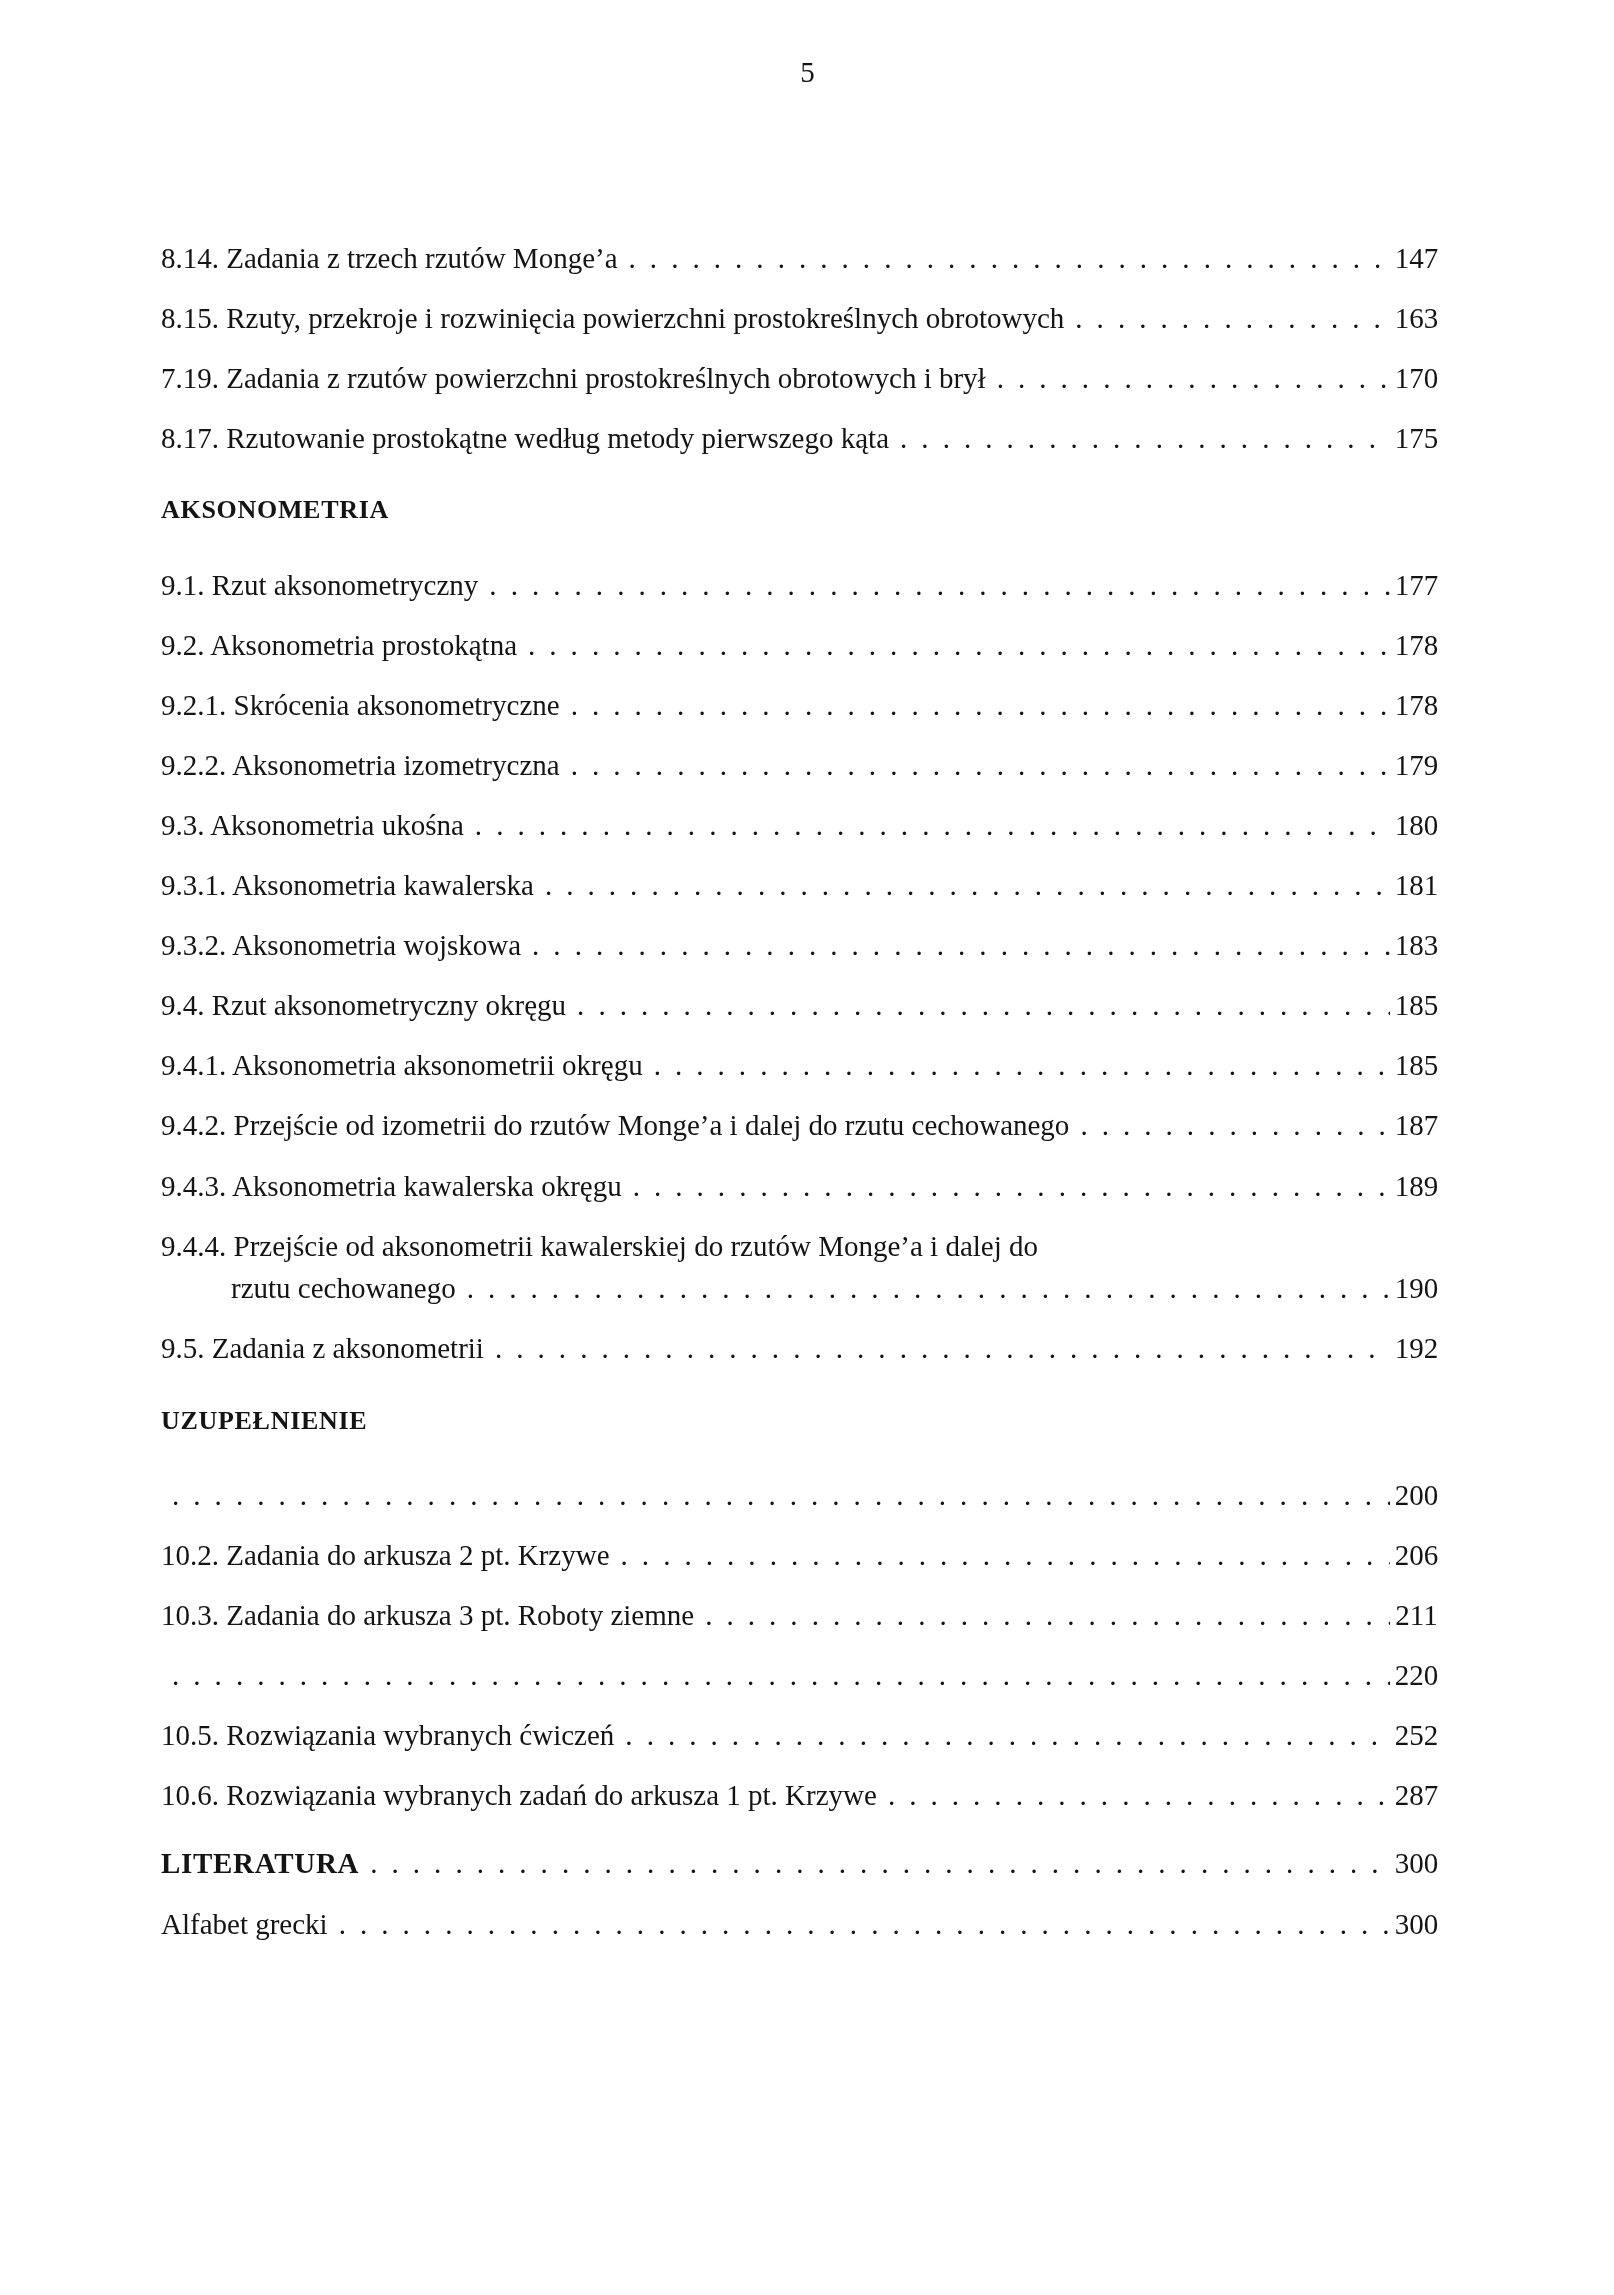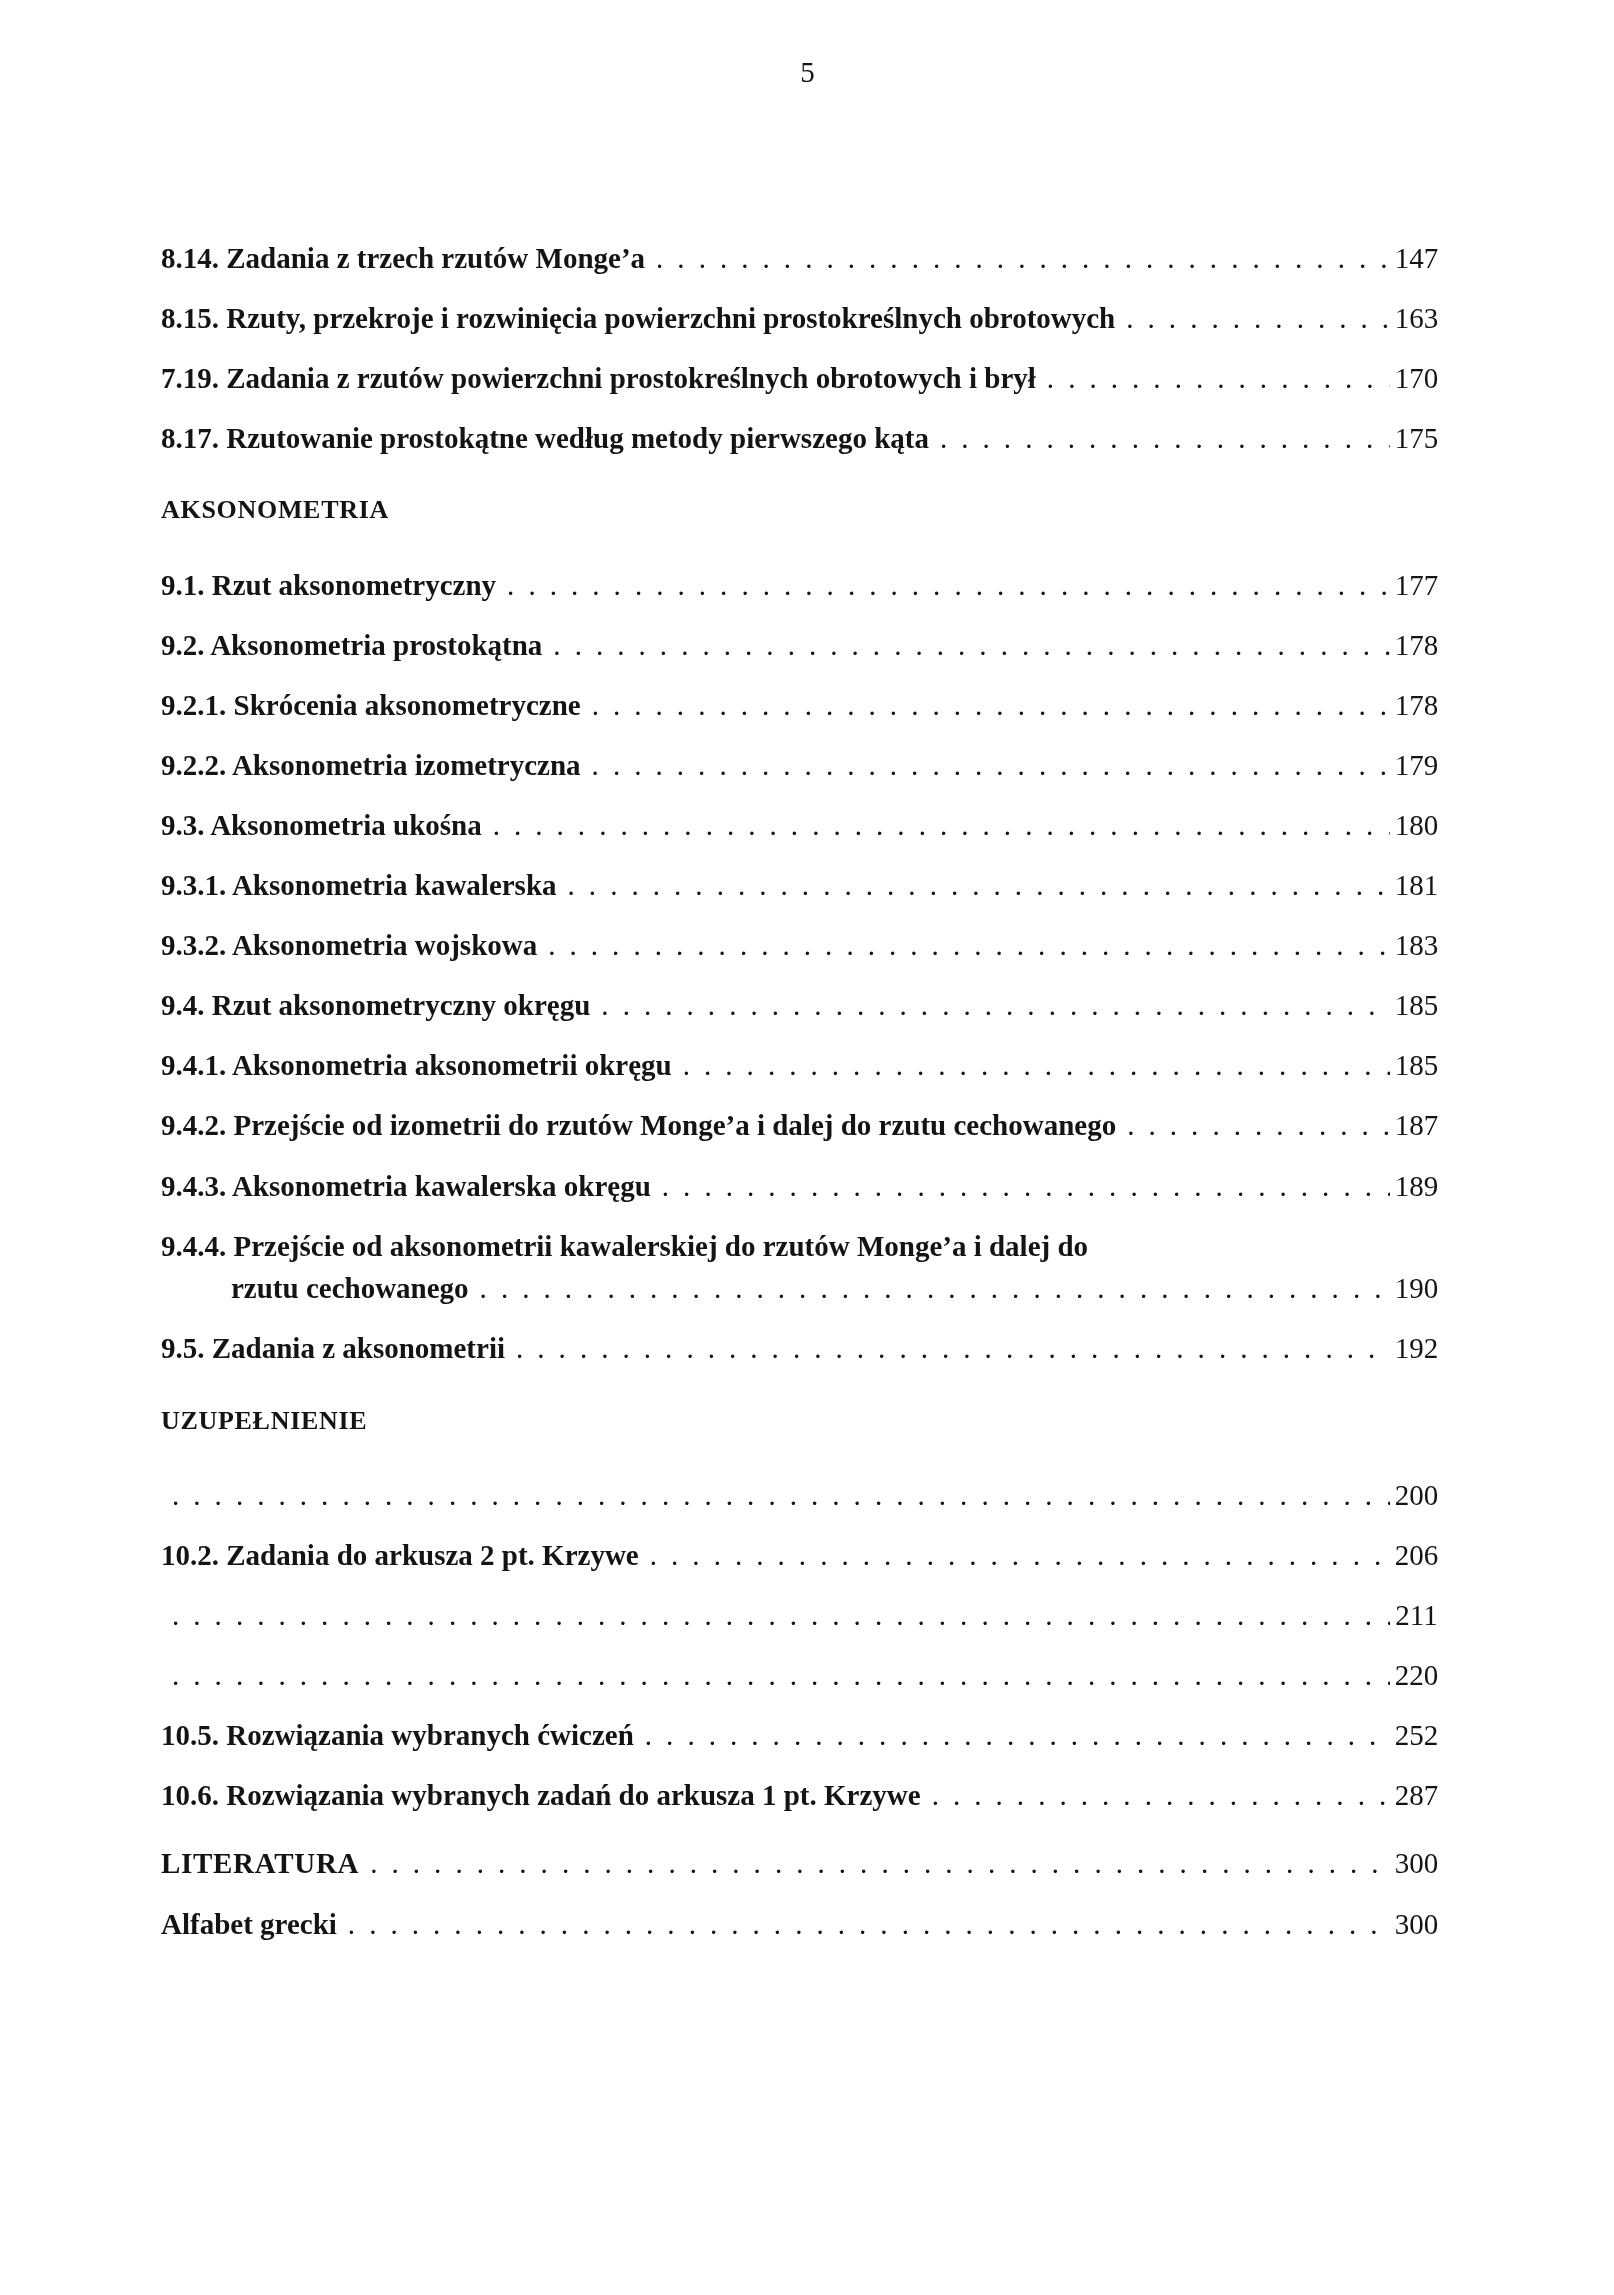--- a/index.html
+++ b/index.html
@@ -38,21 +38,20 @@
     margin: 36px 0 40px 0;
   }
   .toc-row {
     display: flex;
     align-items: baseline;
     margin-bottom: 23px;
   }
   .toc-row .label {
     white-space: nowrap;
     flex: 0 0 auto;
-    font-weight: bold;
   }
   .toc-row.bold .label {
     font-weight: bold;
     letter-spacing: 0.7px;
   }
   .toc-row .leader {
     flex: 1 1 auto;
     overflow: hidden;
     white-space: nowrap;
     letter-spacing: 3.4px;
@@ -176,20 +175,21 @@
         <div class="toc-row">
           <span class="leader">. . . . . . . . . . . . . . . . . . . . . . . . . . . . . . . . . . . . . . . . . . . . . . . . . . . . . . . . . . . . . . . . . . . . . . . . . . . . . . . . . . . . . . . . . . </span>
           <span class="pagenum">200</span>
         </div>
         <div class="toc-row">
           <span class="label">10.2. Zadania do arkusza 2 pt. Krzywe</span>
           <span class="leader">. . . . . . . . . . . . . . . . . . . . . . . . . . . . . . . . . . . . . . . . . . . . . . . . . . . . . . . . . . . . . . . . . . . . . . . . . . . . . . . . . . . . . . . . . . </span>
           <span class="pagenum">206</span>
         </div>
         <div class="toc-row">
+          <span class="label">10.3. Zadania do arkusza 3 pt. Roboty ziemne</span>
           <span class="leader">. . . . . . . . . . . . . . . . . . . . . . . . . . . . . . . . . . . . . . . . . . . . . . . . . . . . . . . . . . . . . . . . . . . . . . . . . . . . . . . . . . . . . . . . . . </span>
           <span class="pagenum">211</span>
         </div>
         <div class="toc-row">
           <span class="leader">. . . . . . . . . . . . . . . . . . . . . . . . . . . . . . . . . . . . . . . . . . . . . . . . . . . . . . . . . . . . . . . . . . . . . . . . . . . . . . . . . . . . . . . . . . </span>
           <span class="pagenum">220</span>
         </div>
         <div class="toc-row">
           <span class="label">10.5. Rozwiązania wybranych ćwiczeń</span>
           <span class="leader">. . . . . . . . . . . . . . . . . . . . . . . . . . . . . . . . . . . . . . . . . . . . . . . . . . . . . . . . . . . . . . . . . . . . . . . . . . . . . . . . . . . . . . . . . . </span>

